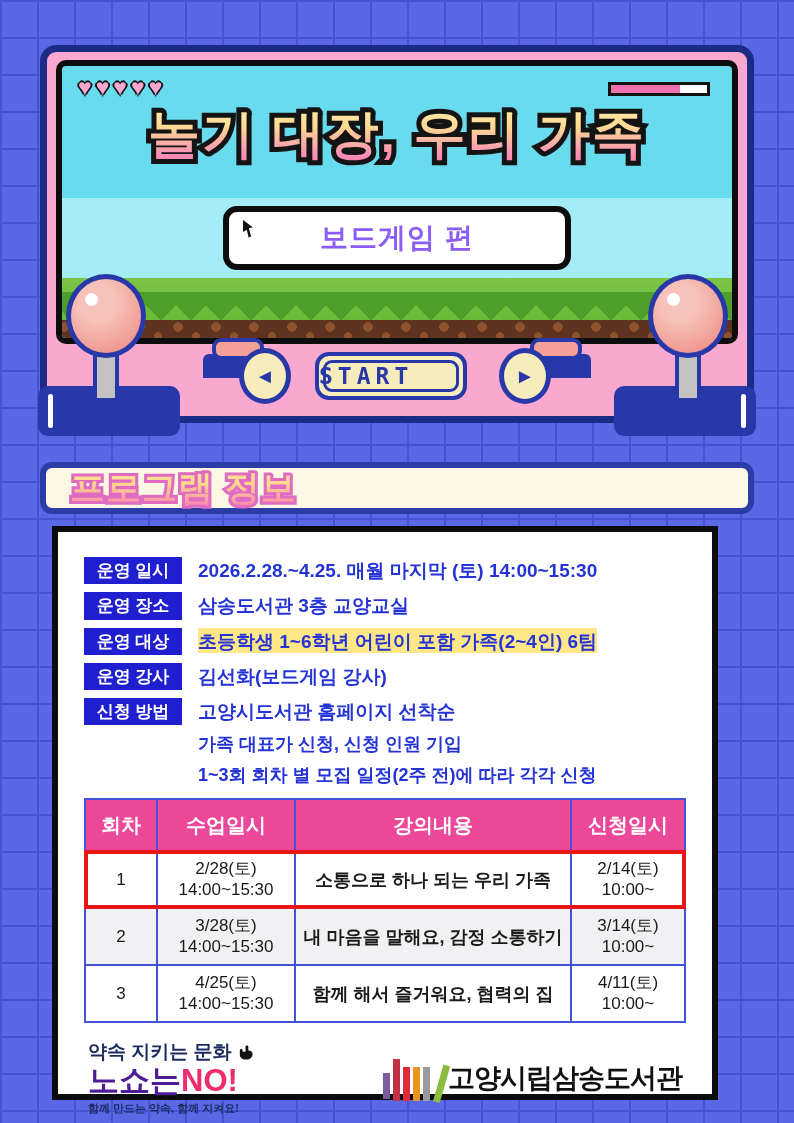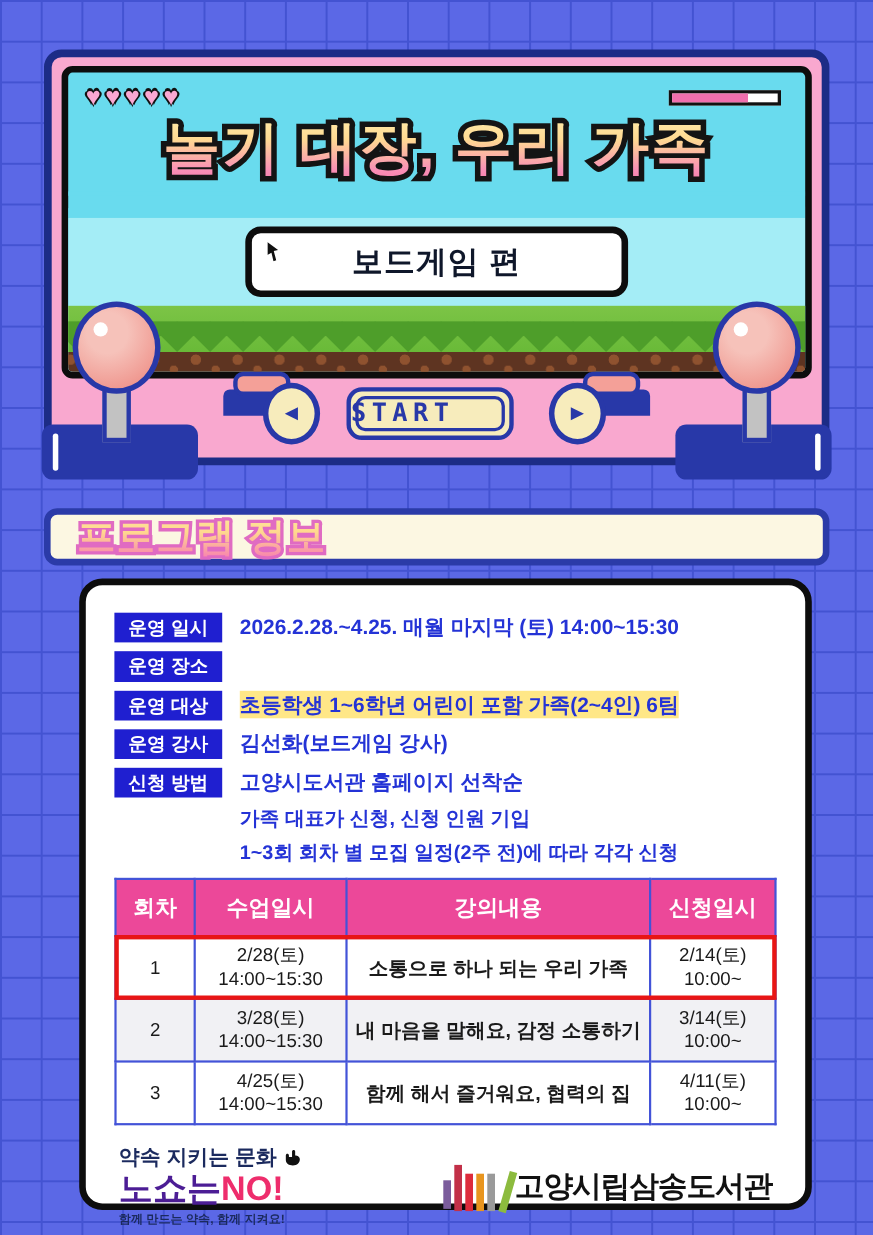--- a/index.html
+++ b/index.html
@@ -44,21 +44,21 @@
   .px-title .fill{
     position:absolute; inset:0;
     background:linear-gradient(180deg,#fff0b0 0%,#ffda92 38%,#f98fb6 78%,#f577a6 100%);
     -webkit-background-clip:text; background-clip:text; color:transparent;
   }
   .dialog{
     position:absolute; left:50%; transform:translateX(-50%); top:140px;
     width:348px; height:64px; background:#ffffff; border:6px solid #0d0d0d; border-radius:14px;
     display:flex; align-items:center; justify-content:center;
   }
-  .dialog-text{ font-size:28px; font-weight:bold; color:#0f172a; letter-spacing:1px; }
+  .dialog-text{ font-size:28px; font-weight:bold; color:#8b5cf6; letter-spacing:1px; }
   .cursor-glyph{
     position:absolute; left:14px; top:8px; width:14px; height:18px; background:#111;
     clip-path:polygon(0 0, 70% 40%, 42% 46%, 58% 92%, 40% 97%, 27% 54%, 0 66%);
   }
   .grass{ position:absolute; left:-6px; right:-6px; bottom:-6px; height:66px; }
   .grass-green{
     height:42px;
     background:
       conic-gradient(from -45deg at 50% 100%, #4e9e2a 0 90deg, transparent 90deg) 0 100%/30px 28px repeat-x,
       linear-gradient(#7cc446,#69ba38);
@@ -113,22 +113,22 @@
   .px-heading .t{ display:block; white-space:nowrap; }
   .px-heading .stroke{ color:#e06bc2; -webkit-text-stroke:6px #e06bc2; }
   .px-heading .fill{
     position:absolute; inset:0;
     background:linear-gradient(180deg,#ffe9a0 0%,#ffd88e 40%,#f882b0 90%);
     -webkit-background-clip:text; background-clip:text; color:transparent;
   }
 
   
   .panel{
-    position:absolute; left:72px; top:526px; width:666px; height:574px;
-    background:#ffffff; border:6px solid #0d0d0d; border-radius:21px;
+    position:absolute; left:52px; top:526px; width:666px; height:574px;
+    background:#ffffff; border:6px solid #0d0d0d; border-radius:0;
     padding:25px 26px 0 26px;
   }
   .info-row{ display:flex; align-items:flex-start; margin-bottom:8px; line-height:1.25; }
   .badge{
     flex:0 0 auto; width:98px; text-align:center; background:#1f1fd0; color:#ffffff;
     font-weight:bold; font-size:17px; padding:3px 4px; margin-right:16px;
   }
   .value{ color:#2433d6; font-weight:bold; font-size:19px; padding-top:2px; }
   .value.hl{ background:#ffe787; }
   .extra-line{ margin-left:114px; color:#2433d6; font-weight:bold; font-size:18px; margin-bottom:8px; line-height:1.25; }
@@ -249,20 +249,21 @@
   </div>
 
   <div class="panel">
 
     <div class="info-row">
       <span class="badge">운영 일시</span>
       <span class="value">2026.2.28.~4.25. 매월 마지막 (토) 14:00~15:30</span>
     </div>
     <div class="info-row">
       <span class="badge">운영 장소</span>
+      <span class="value">삼송도서관 3층 교양교실</span>
     </div>
     <div class="info-row">
       <span class="badge">운영 대상</span>
       <span class="value hl">초등학생 1~6학년 어린이 포함 가족(2~4인) 6팀</span>
     </div>
     <div class="info-row">
       <span class="badge">운영 강사</span>
       <span class="value">김선화(보드게임 강사)</span>
     </div>
     <div class="info-row">

